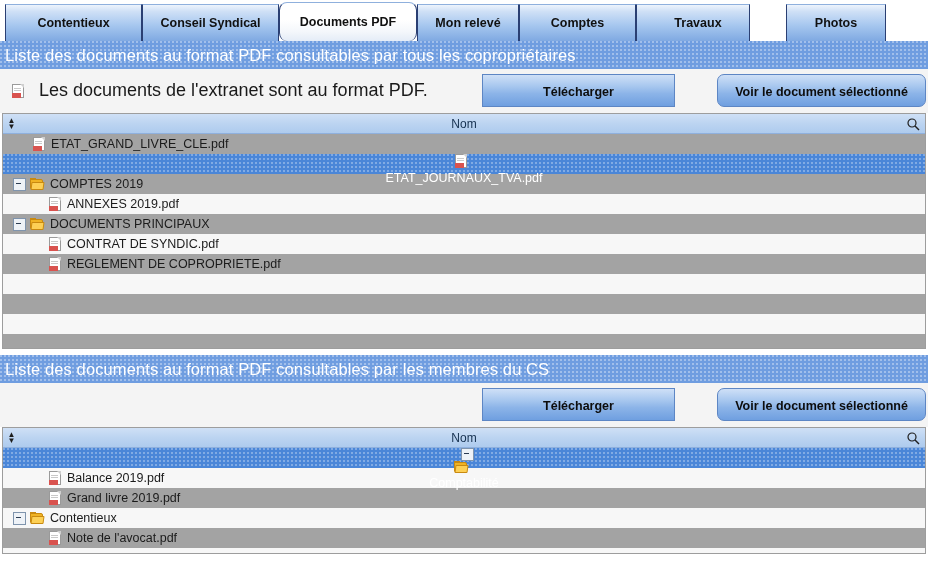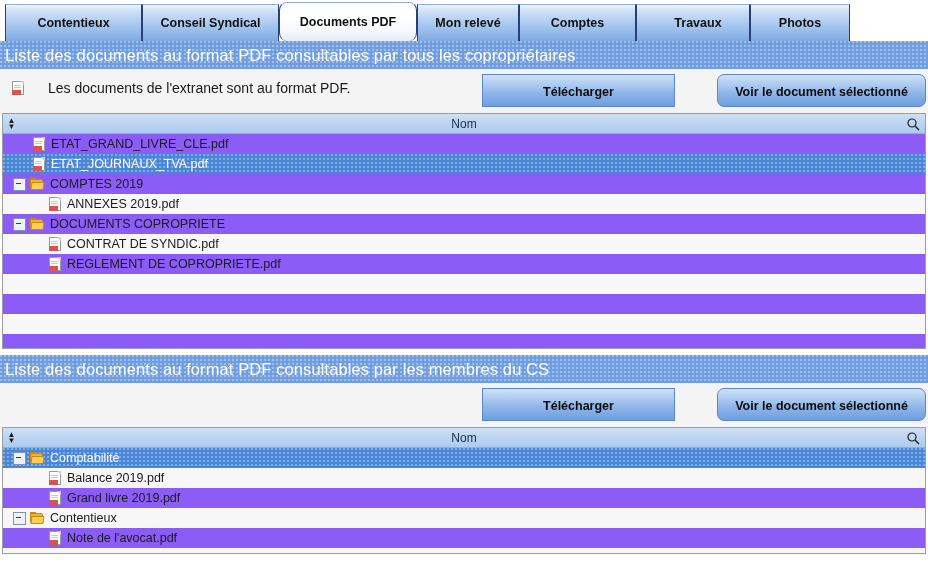--- a/index.html
+++ b/index.html
@@ -68,22 +68,22 @@
   .toolbar{
     position:relative;
     height:44px;
     background:#f4f4f4;
     border-bottom:0;
     box-sizing:border-box;
   }
   .notice{
     position:absolute;
     left:12px;top:11px;
-    display:flex;align-items:center;gap:18px;
-    font-size:14px;color:#1a1a1a;
+    display:flex;align-items:center;gap:9px;
+    font-size:18px;color:#1a1a1a;
     white-space:nowrap;
   }
   .btnrow{
     position:absolute;
     right:2px;top:5px;
     display:flex;gap:8px;
   }
   .btn{
     height:33px;
     line-height:33px;
@@ -136,27 +136,28 @@
     height:20px;
     line-height:20px;
     display:flex;
     align-items:center;
     font-size:12.5px;
     color:#1b1b1b;
     box-sizing:border-box;
     white-space:nowrap;
     cursor:default;
   }
-  .row.odd{background:#8b5cf6;}
+  .row.odd{background:#a3a3a3;}
   .row.even{background:#f7f7f7;}
   .row.sel{
     background-color:#4a86d8;
     background-image:radial-gradient(circle at 1px 1px, rgba(255,255,255,.30) 0.8px, transparent 1px);
     background-size:4px 4px;
     color:#ffffff;
+    flex-direction:column;
   }
   .expander{
     width:11px;height:11px;
     border:1px solid #7f94ad;
     background:#eef2f7;
     margin-left:10px;margin-right:4px;
     position:relative;
     flex:0 0 auto;
     cursor:pointer;
   }
@@ -213,21 +214,21 @@
 
 <div class="app">
 
   <div class="tabbar" id="tabbar">
       <div class="tab" style="width: 137px;"><span>Contentieux</span></div>
       <div class="tab" style="width: 137px;"><span>Conseil Syndical</span></div>
       <div class="tab active" style="width: 138px;"><span>Documents PDF</span></div>
       <div class="tab" style="width: 102px; margin-top: 32px;"><span>Mon relevé</span></div>
       <div class="tab" style="width: 117px;"><span>Comptes</span></div>
       <div class="tab" style="width: 114px; padding-left: 10px;"><span>Travaux</span></div>
-      <div class="tab" style="width: 100px;"><span>Photos</span></div>
+      <div class="tab" style="width: 100px; margin-left: 36px;"><span>Photos</span></div>
     </div>
 
   <div class="banner">Liste des documents au format PDF consultables par tous les copropriétaires</div>
 
   <div class="toolbar">
     <div class="notice">
       <span class="cellicon">
         <span class="pdfico">
           <span class="pg"></span>
             <span class="fold"></span>
@@ -311,21 +312,21 @@
         </div>
         <div class="row odd">
           <span class="expander"></span>
           <span class="cellicon">
             <span class="foldico">
               <span class="tab2"></span>
               <span class="back"></span>
               <span class="front"></span>
             </span>
           </span>
-          <span>DOCUMENTS COPROPRIETE</span>
+          <span>DOCUMENTS PRINCIPAUX</span>
         </div>
         <div class="row even">
           <span class="ind-file1"></span>
           <span class="cellicon">
             <span class="pdfico">
               <span class="pg"></span>
               <span class="fold"></span>
               <span class="ln" style="top:4px;"></span>
               <span class="ln" style="top:6px;"></span>
               <span class="lbl"></span>

